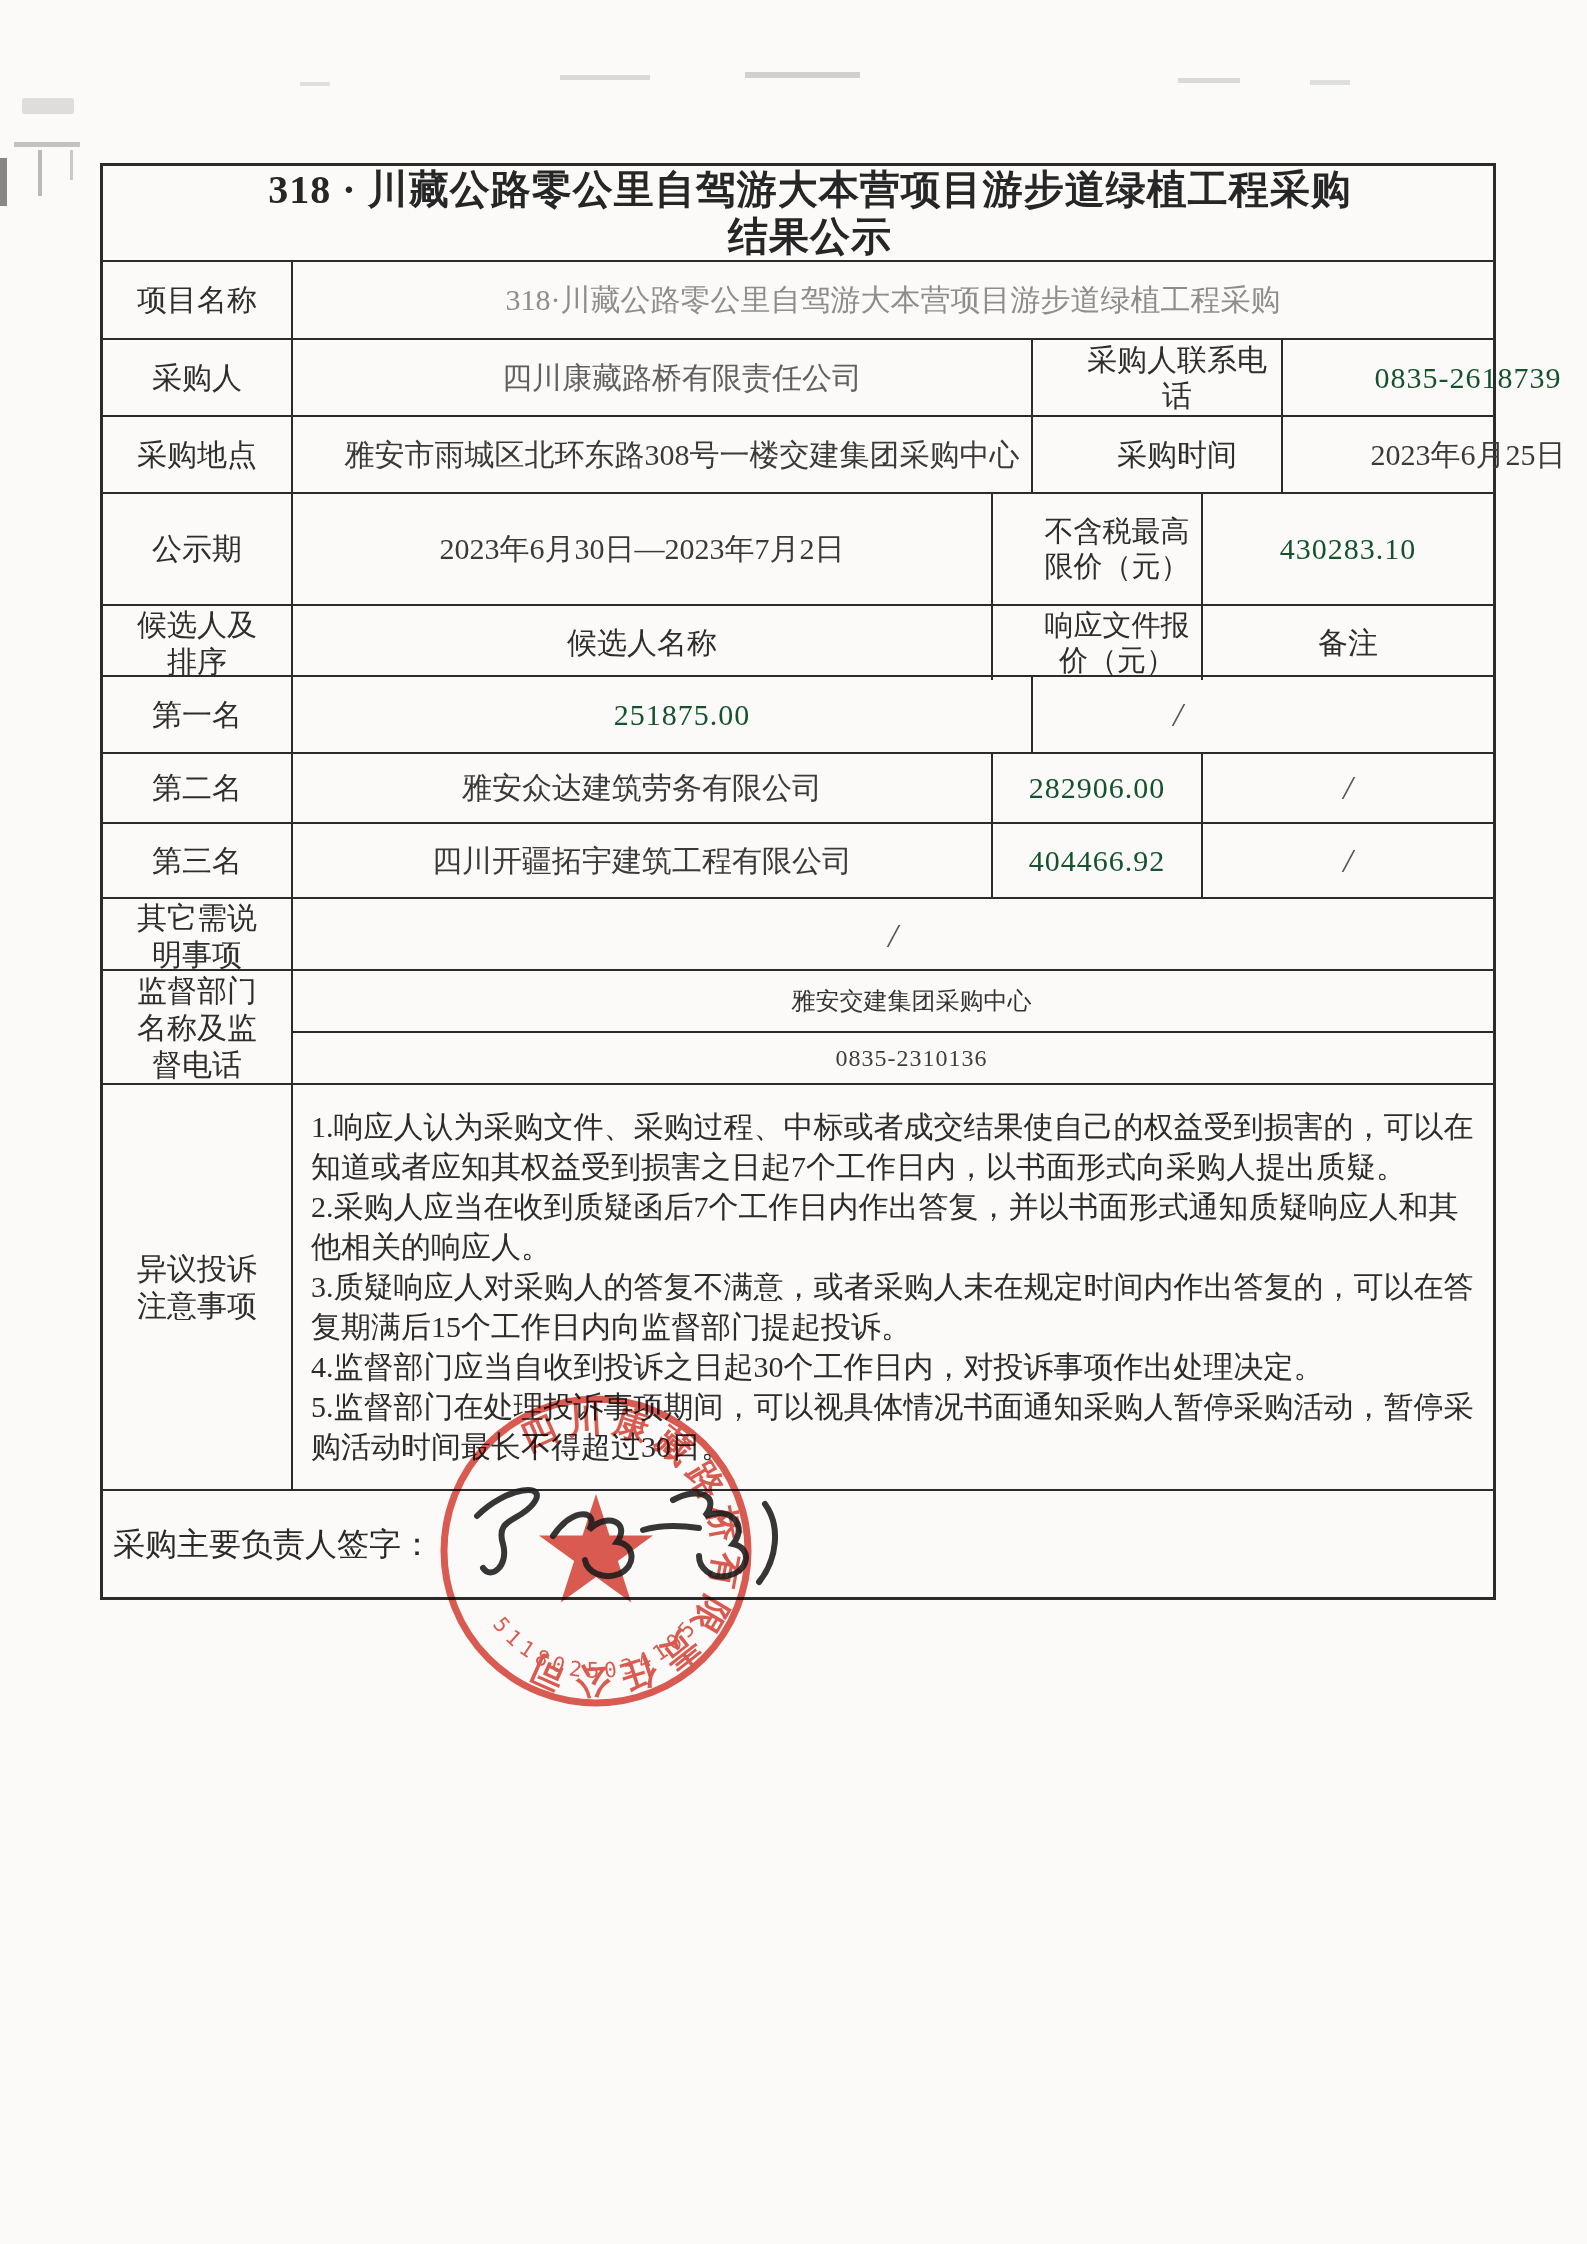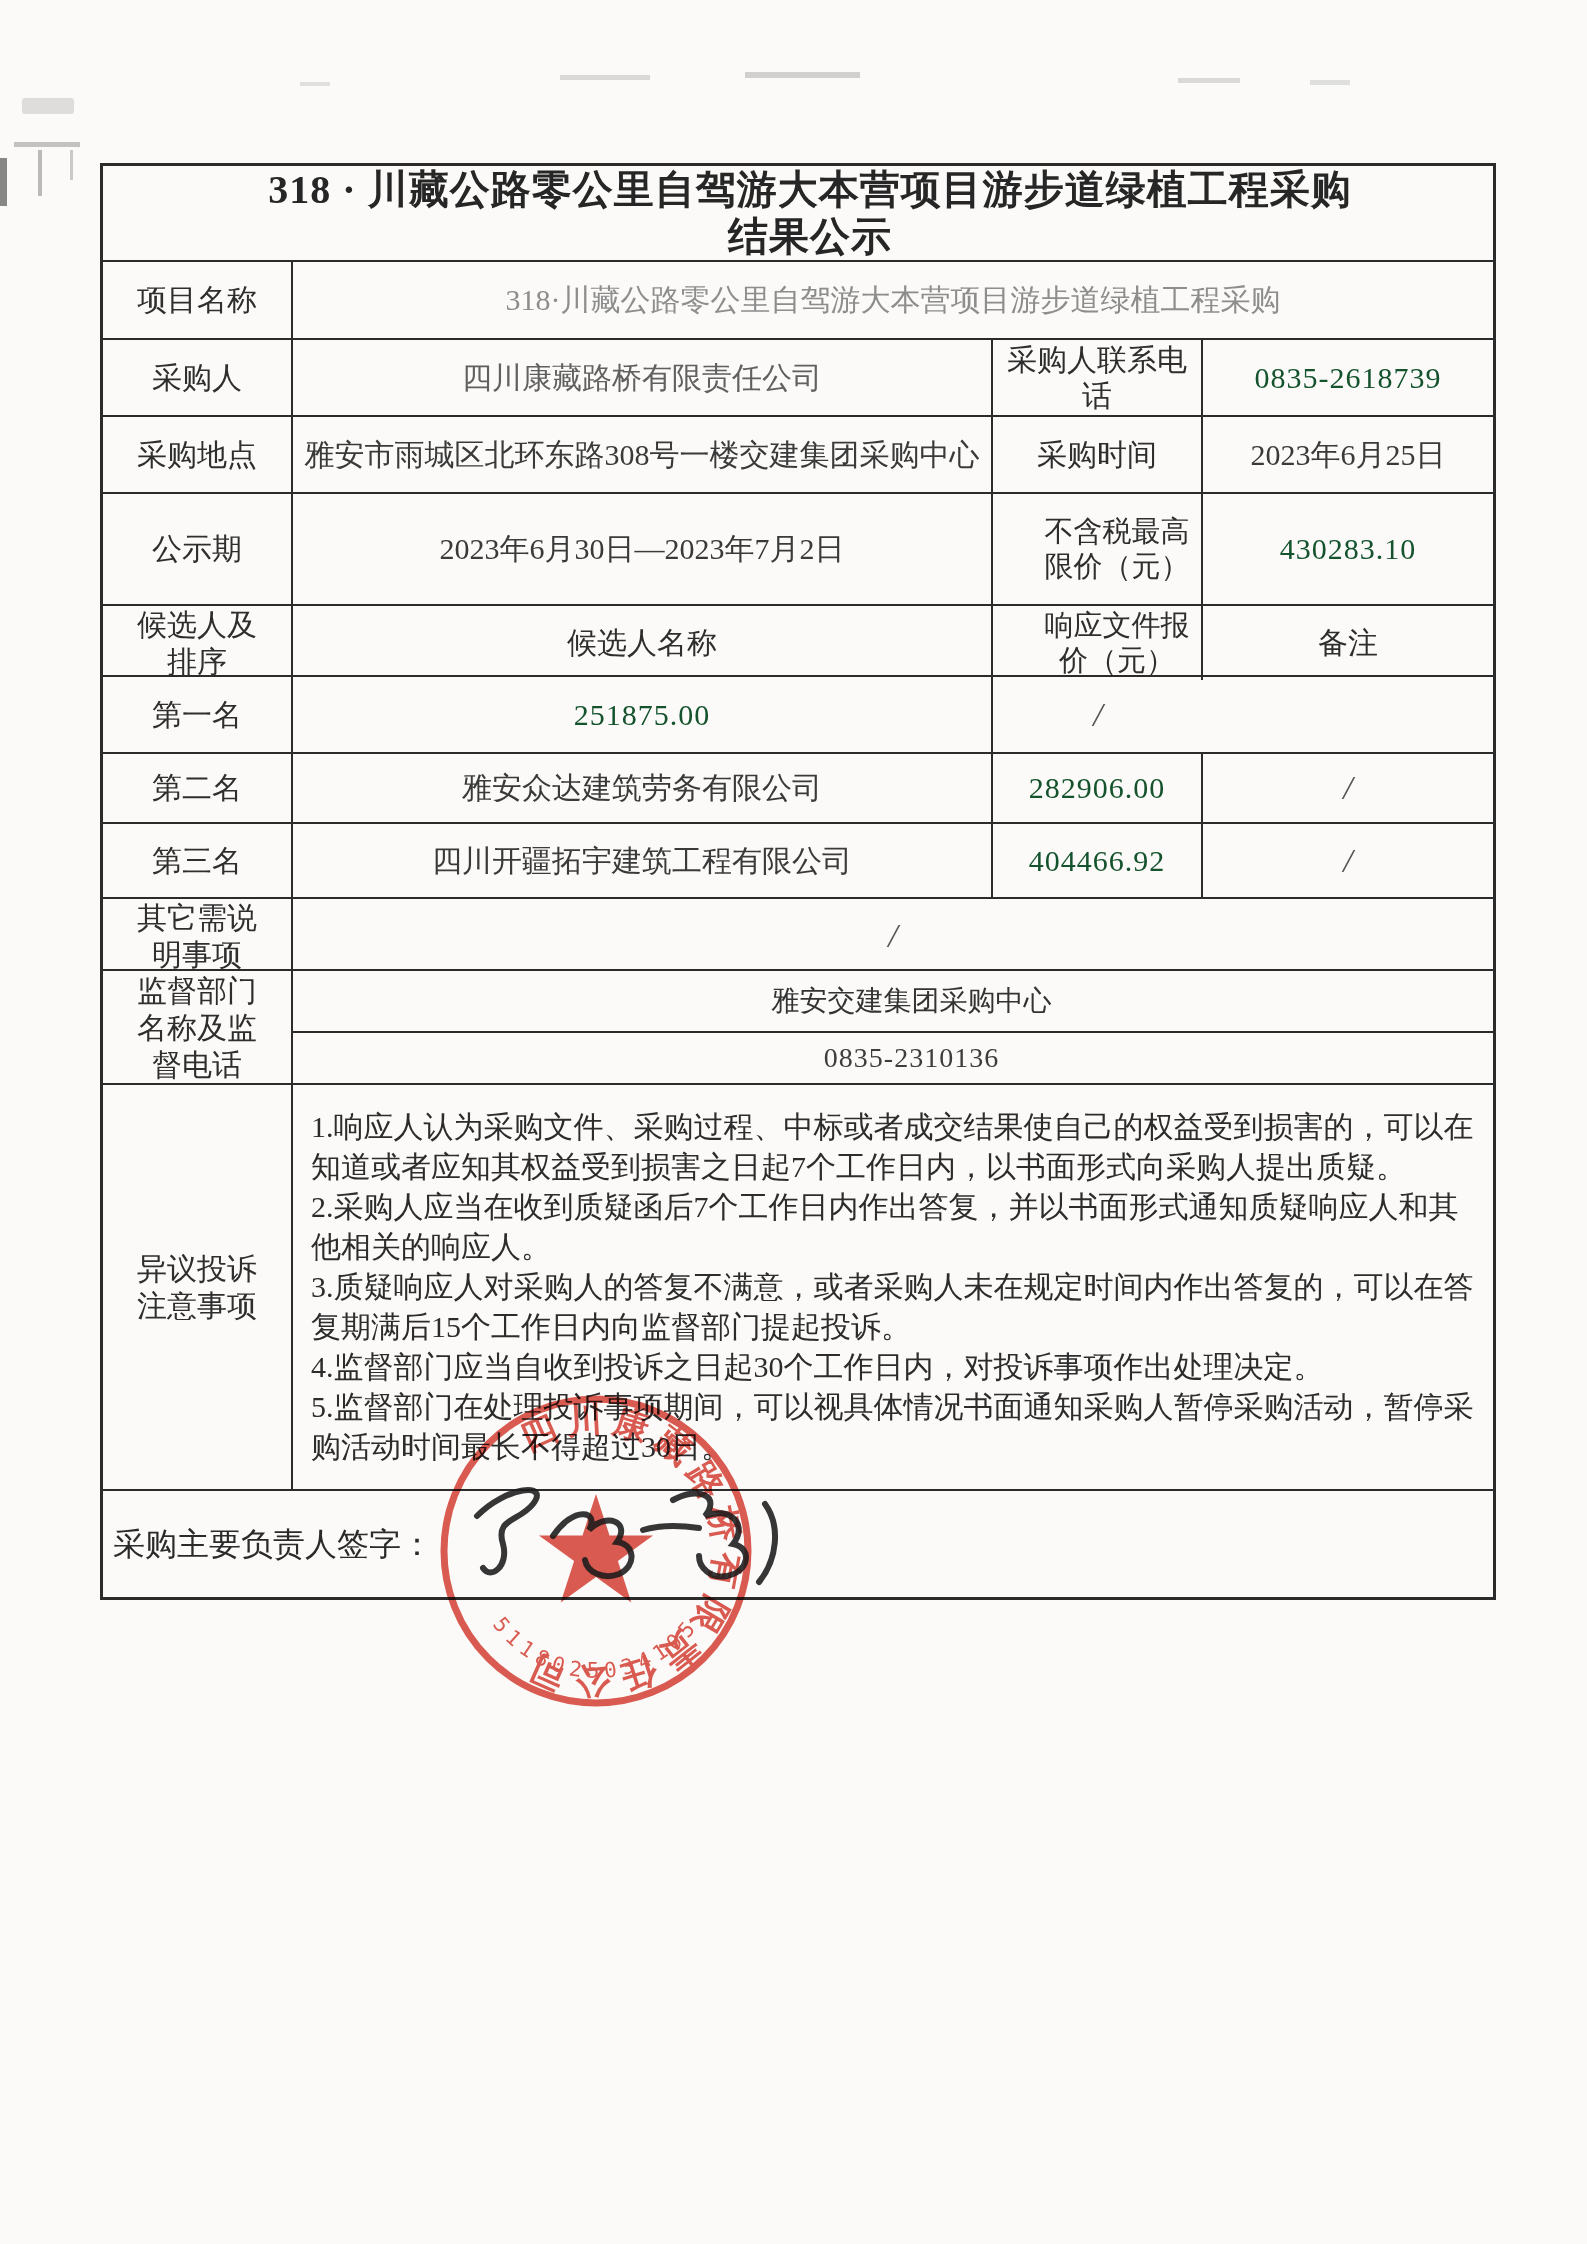--- a/index.html
+++ b/index.html
@@ -33,36 +33,36 @@
   .trow{display:grid;grid-template-columns:190px 700px 210px 290px;border-bottom:2px solid #2b2b2b;}
   .trow:last-child{border-bottom:none;}
   .cell{
     display:flex;align-items:center;justify-content:center;flex-wrap:wrap;
     text-align:center;border-right:2px solid #2b2b2b;
     padding:0 8px;box-sizing:border-box;font-size:30px;line-height:36px;color:#2e2e2e;
   }
   .cell:last-child{border-right:none;}
   .span3{grid-column:2/5;}
   .span4{grid-column:1/5;}
-  .h94{height:94px;padding-left:12px;}  .h76{height:76px;}  .h75{height:75px;}
+  .h94{height:94px;padding-left:12px;}  .h76{height:76px;}  .h75{height:75px;gap:40px;}
   .h110{height:110px;}.h69{height:69px;}  .h68{height:68px;}
   .h73{height:73px;}  .h70{height:70px;}  .h404{height:404px;}
   .h106{height:106px;}
   .title-cell{flex-direction:column;font-size:40px;line-height:47px;font-weight:bold;color:#262626;letter-spacing:1px;}
   .faded{color:#8d8d8d;border-radius:19px;}
   .mid{color:#606060;}
   .dark{color:#3a3a3a;}
   .num{letter-spacing:1px;color:#14532d;}
   .narrow-label{padding:0 24px;line-height:37px;}
   .fs29{font-size:29px;line-height:35px;padding-left:48px;}
   .slash{font-size:34px;color:#555;font-style:italic;}
   
   .trow.sup{grid-template-columns:190px 1fr;}
   .sup-right{display:flex;flex-direction:column;}
-  .sup-sub{display:flex;align-items:center;justify-content:center;font-size:28px;padding-left:37px;}
+  .sup-sub{display:flex;align-items:center;justify-content:center;font-size:24px;padding-left:37px;}
   .sup-top{height:60px;border-bottom:2px solid #2b2b2b;color:#333;}
   .sup-bottom{height:50px;color:#3d3d3d;letter-spacing:1px;}
   
   .notes-cell{flex-direction:column;align-items:flex-start;justify-content:center;text-align:left;padding:0 18px;}
   .note-item{font-size:30px;line-height:40px;color:#2c2c2c;}
   
   .sig-cell{justify-content:flex-start;font-size:32px;padding-left:10px;color:#2a2a2a;}
   
   .stamp{position:absolute;left:430px;top:1385px;width:332px;height:332px;opacity:.82;mix-blend-mode:multiply;}
   .handsign{position:absolute;left:455px;top:1468px;width:410px;height:135px;opacity:.88;}

